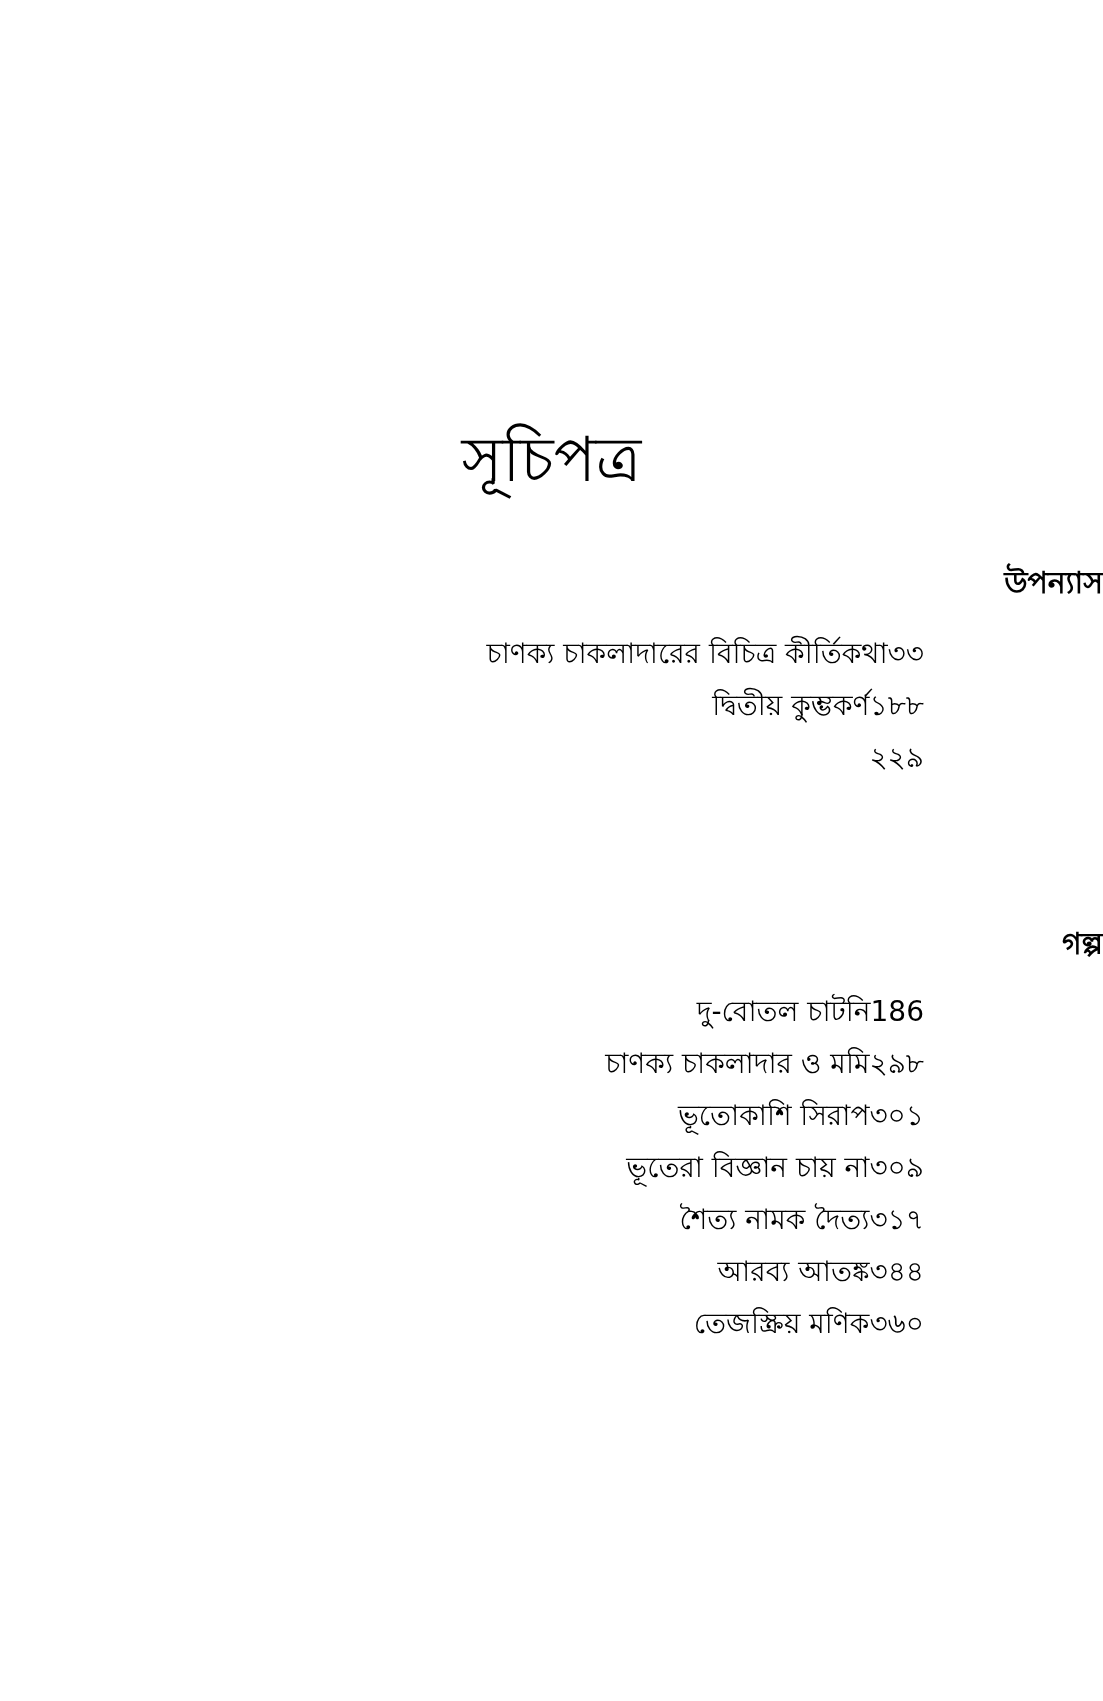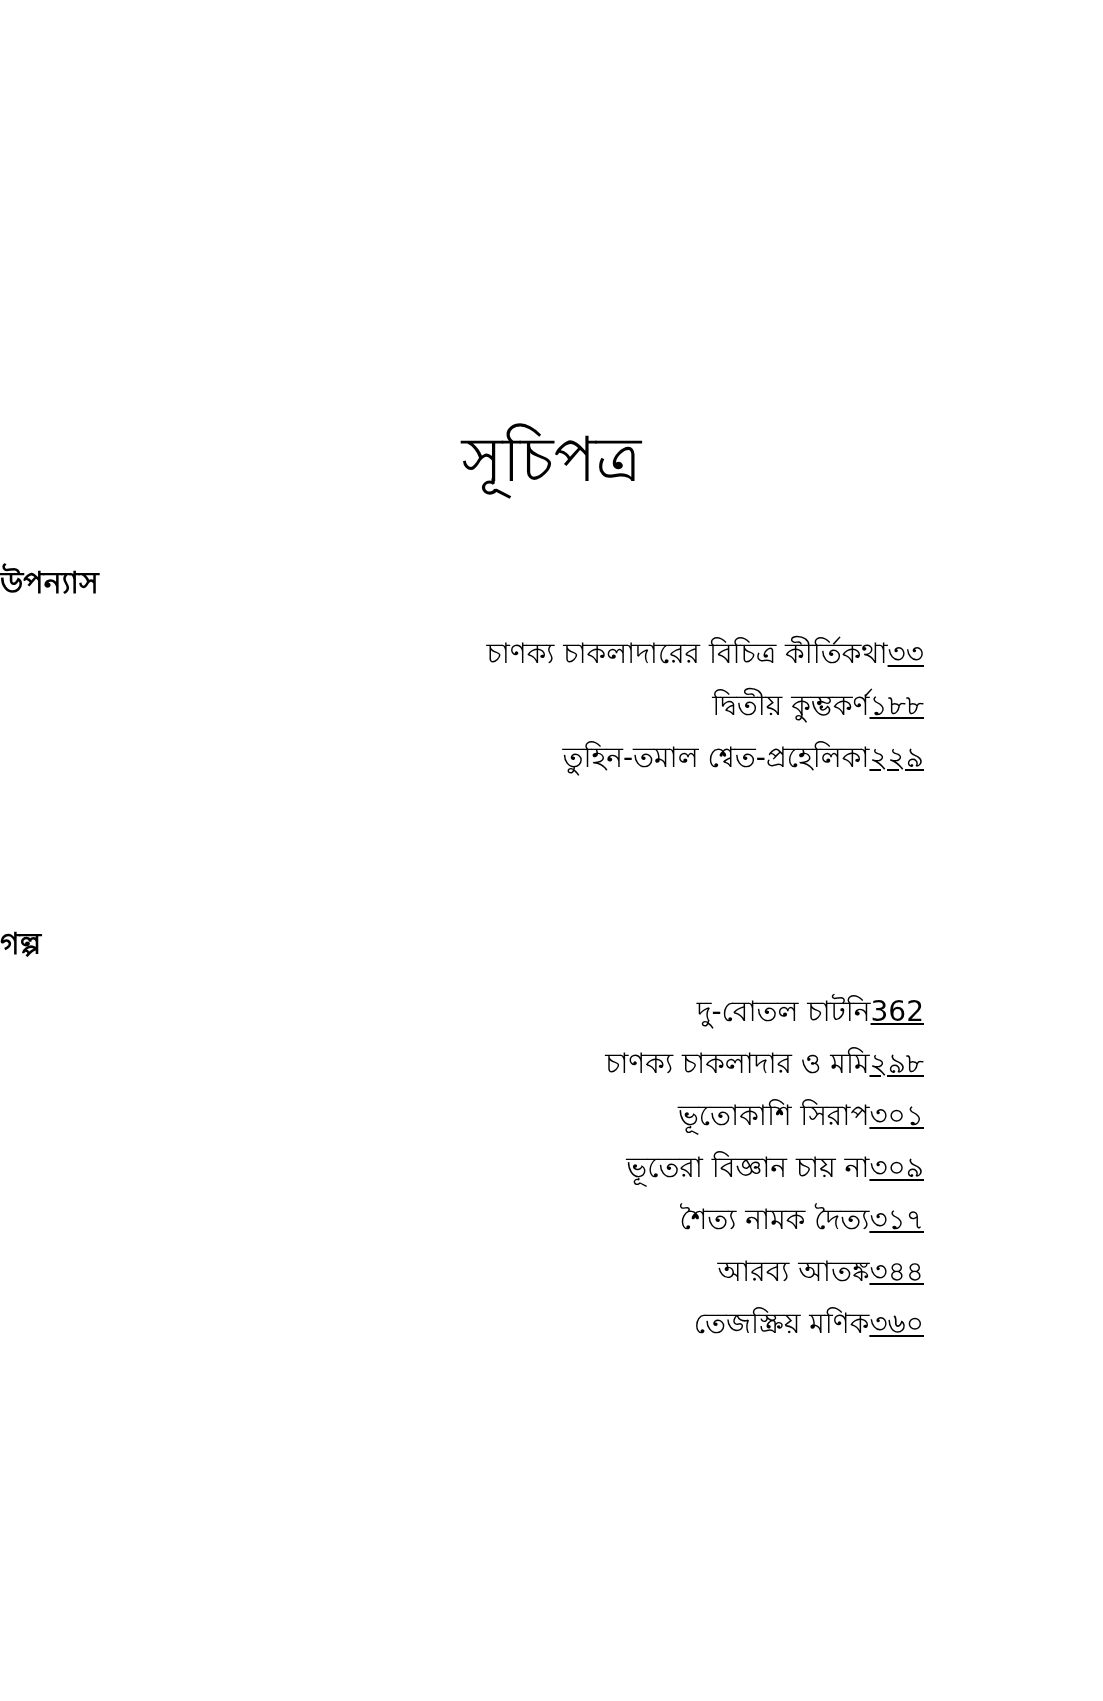--- a/index.html
+++ b/index.html
@@ -22,21 +22,21 @@
       top: 378px;
       text-align: center;
       font-size: 62px;
       line-height: 80px;
       font-weight: normal;
     }
     .section-heading {
       position: absolute;
       left: 0;
       width: 1103px;
-      text-align: left;
+      text-align: right;
       font-size: 30px;
       line-height: 40px;
       font-weight: bold;
     }
     .section-heading.novels { top: 538px; }
     .section-heading.stories { top: 898px; margin-top: 26px; }
     .toc-list {
       position: absolute;
       left: 128px;
       width: 796px;
@@ -53,49 +53,47 @@
       height: 52px;
       line-height: 52px;
       font-size: 28px;
     }
     .toc-title {
       white-space: nowrap;
     }
     .toc-page {
       text-align: right;
       white-space: nowrap;
-      text-decoration: underline;
     }
   </style>
 </head>
 <body>
 
 <h1 class="page-title">সূচিপত্র</h1>
 
 <h2 class="section-heading novels">উপন্যাস</h2>
 <ul class="toc-list novels">
   <li class="toc-row">
     <span class="toc-title">চাণক্য চাকলাদারের বিচিত্র কীর্তিকথা</span>
     <span class="toc-page">৩৩</span>
   </li>
   <li class="toc-row">
     <span class="toc-title">দ্বিতীয় কুম্ভকর্ণ</span>
     <span class="toc-page">১৮৮</span>
   </li>
   <li class="toc-row">
-    <span class="toc-title">তুহিন-তমাল শ্বেত-প্রহেলিকা</span>
     <span class="toc-page">২২৯</span>
   </li>
 </ul>
 
 <h2 class="section-heading stories">গল্প</h2>
 <ul class="toc-list stories">
   <li class="toc-row">
     <span class="toc-title">দু-বোতল চাটনি</span>
-    <span class="toc-page">362</span>
+    <span class="toc-page">186</span>
   </li>
   <li class="toc-row">
     <span class="toc-title">চাণক্য চাকলাদার ও মমি</span>
     <span class="toc-page">২৯৮</span>
   </li>
   <li class="toc-row">
     <span class="toc-title">ভূতোকাশি সিরাপ</span>
     <span class="toc-page">৩০১</span>
   </li>
   <li class="toc-row">

